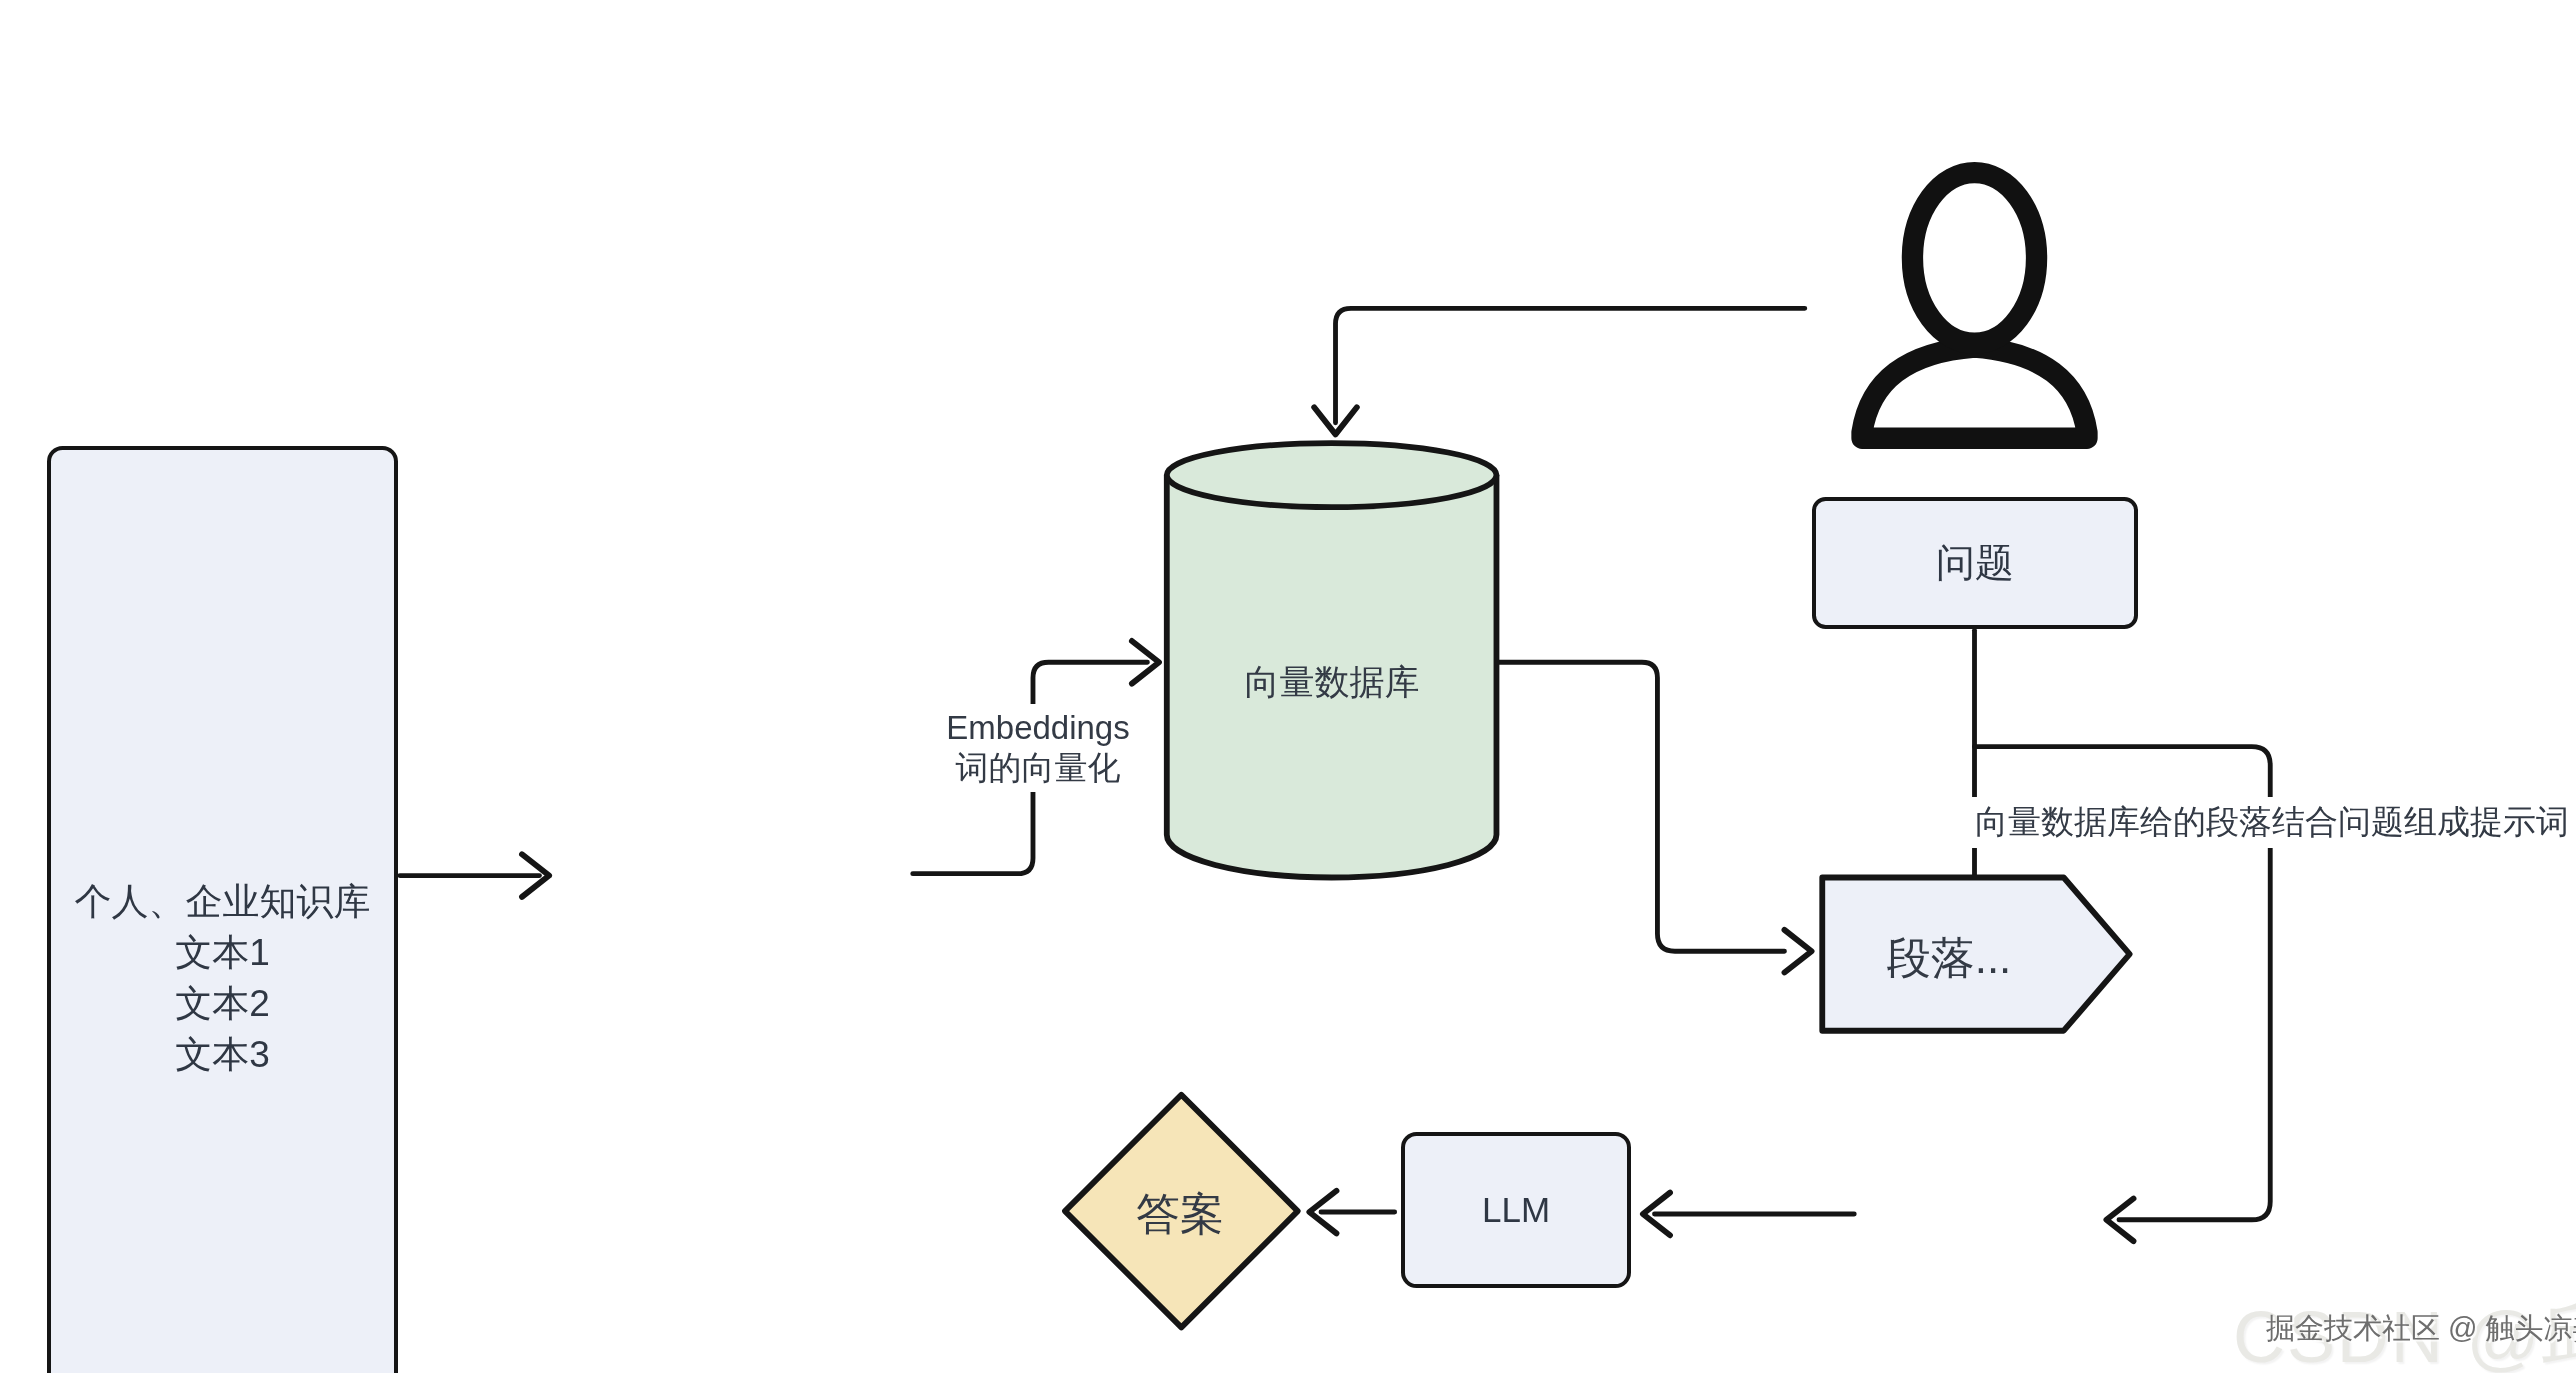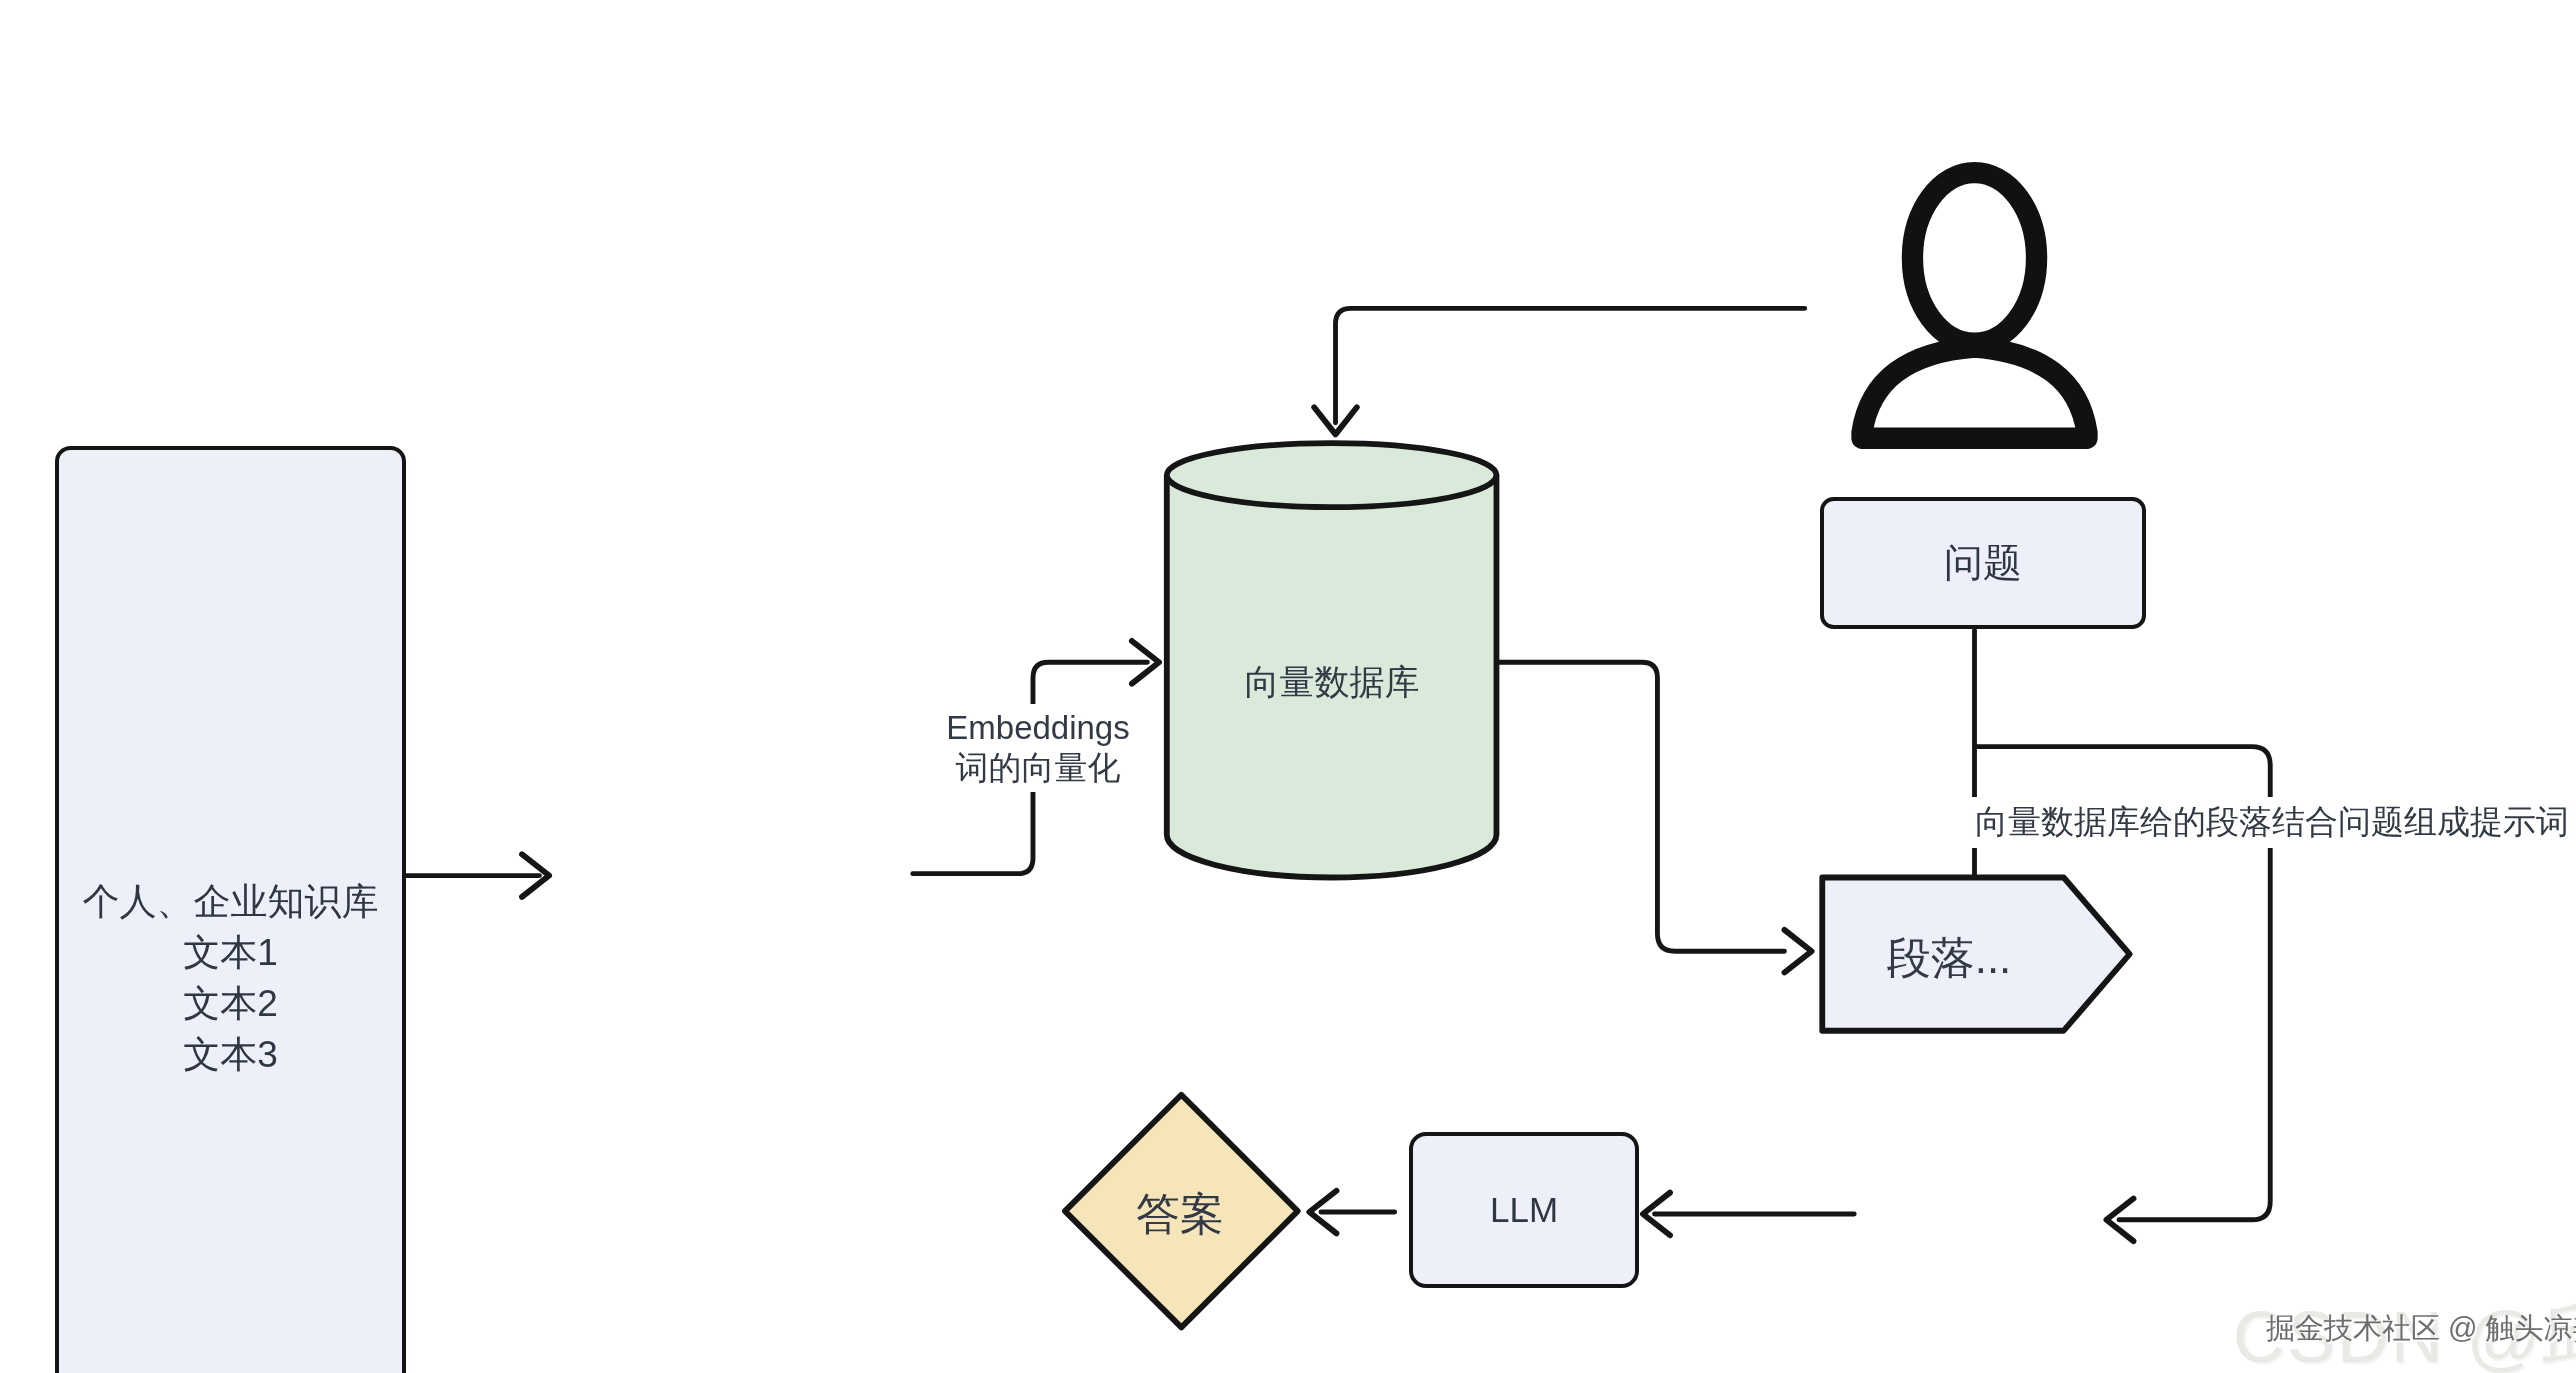--- a/index.html
+++ b/index.html
@@ -6,21 +6,20 @@
   #canvas{
     position:relative;width:2576px;height:1373px;background:#ffffff;overflow:hidden;
     font-family:"Liberation Sans","DejaVu Sans",sans-serif;color:#2f3744;
   }
   #wires{position:absolute;left:0;top:0;z-index:1;}
   .node{
     position:absolute;box-sizing:border-box;z-index:2;
     background:#edf0f8;border:4.8px solid #151515;border-radius:15.5px;
     display:flex;flex-direction:column;align-items:center;justify-content:center;
     text-align:center;
-    margin-left:8px;
   }
   .node .ttl{font-size:37px;line-height:1.38;}
   .node .itm{font-size:37px;line-height:1.38;}
   .big-label{font-size:39px;}
   .mid-label{font-size:35px;}
   .edge-label{
     position:absolute;z-index:3;transform:translateX(-50%);
     background:#ffffff;padding:3.9px 9.7px;text-align:center;
     font-size:33px;line-height:1.22;color:#333a45;white-space:nowrap;
   }
@@ -95,21 +94,21 @@
     <div class="itm">文本2</div>
     <div class="itm">文本3</div>
   </div>
 
 
   <div class="node" style="left:1812px;top:497px;width:326px;height:132px;border-radius:13.6px;">
     <div class="big-label">问题</div>
   </div>
 
 
-  <div class="node" style="left:1401px;top:1132px;width:230px;height:156px;border-radius:17px;">
+  <div class="node" style="left:1401px;top:1132px;width:230px;height:156px;">
     <div class="mid-label">LLM</div>
   </div>
 
   <div class="shape-label" style="left:1332px;top:682px;font-size:35px;">向量数据库</div>
   <div class="shape-label" style="left:1949px;top:958px;">段落...</div>
   <div class="shape-label" style="left:1158px;top:1214px;margin-left:22px;">答案</div>
 
   <div class="edge-label" style="left:1038px;top:704px;">
     <div>Embeddings</div>
     <div>词的向量化</div>

